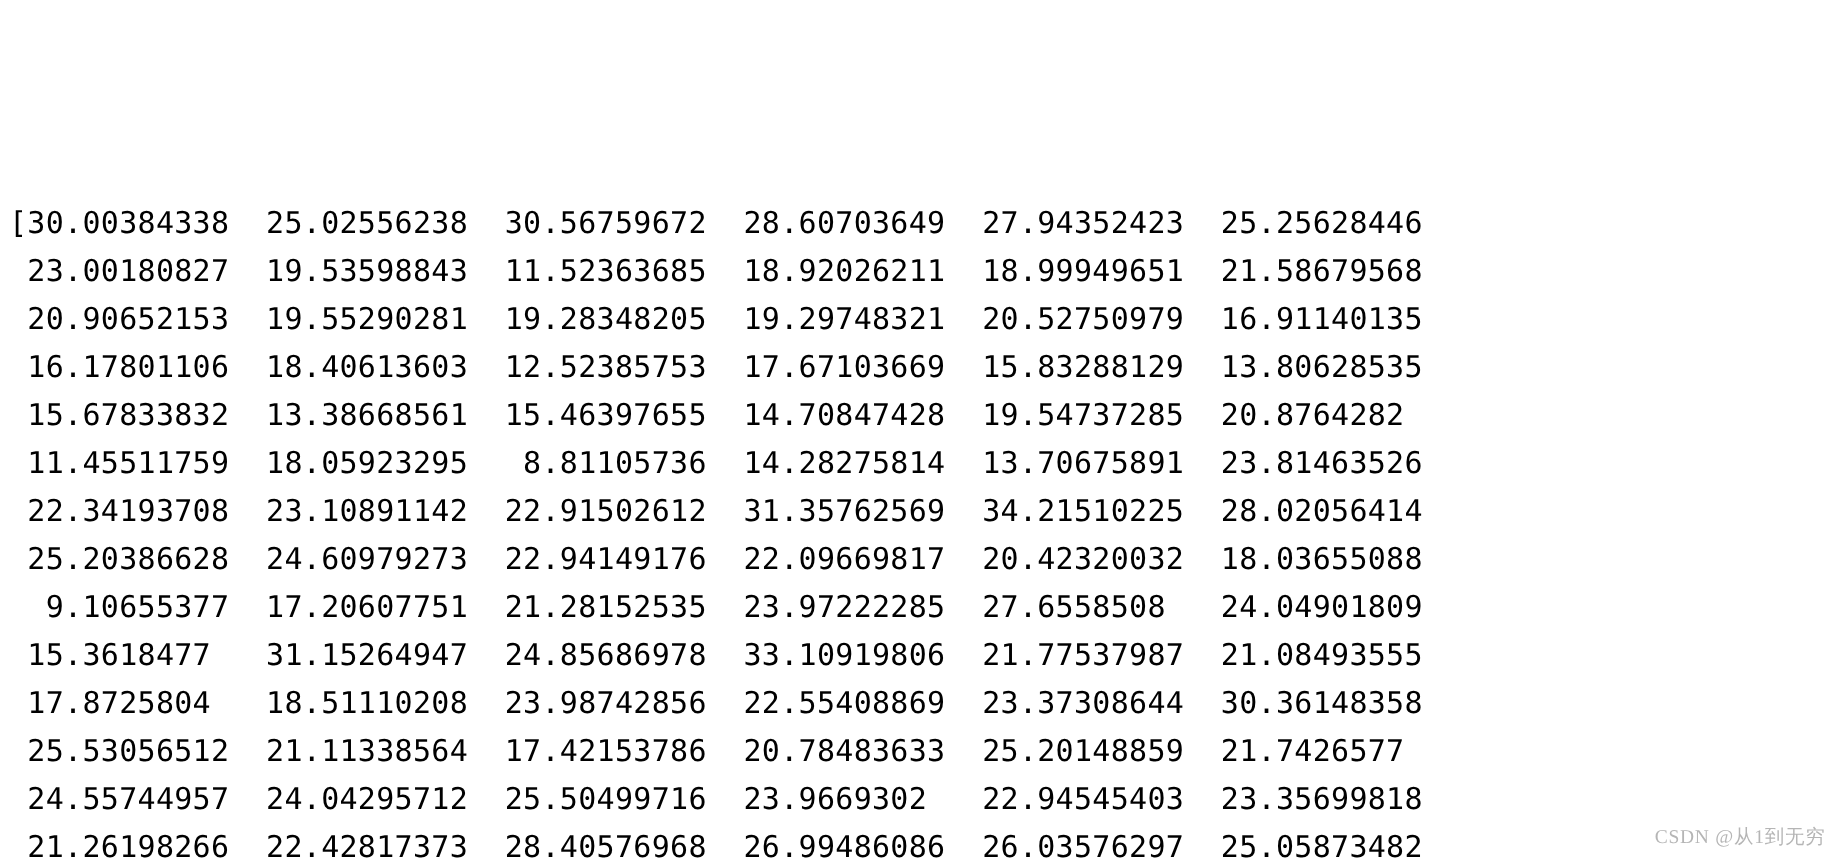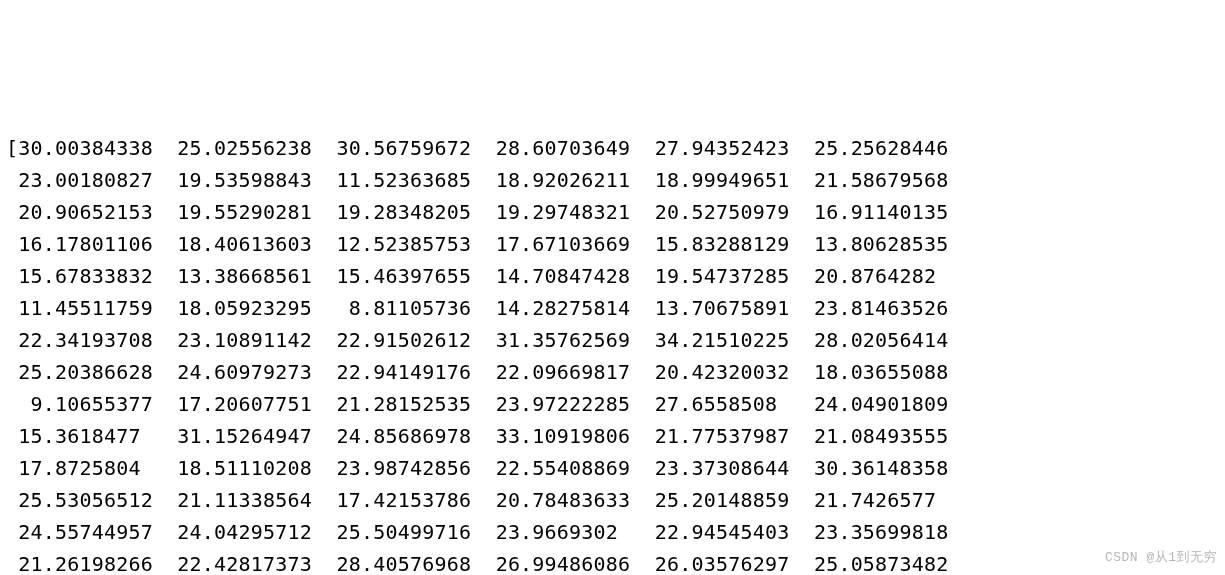--- a/index.html
+++ b/index.html
@@ -17,21 +17,21 @@
       overflow: hidden;
     }
     .output {
       white-space: pre;
       letter-spacing: 0.2px;
     }
     .watermark {
       position: absolute;
       right: 8px;
       bottom: 6px;
-      font-family: Liberation Mono, monospace;
+      font-family: Liberation Serif, serif;
       font-size: 13px;
       color: rgba(120,120,120,0.55);
       letter-spacing: 0.5px;
       pointer-events: none;
     }
   </style>
 </head>
 <body>
 
 

